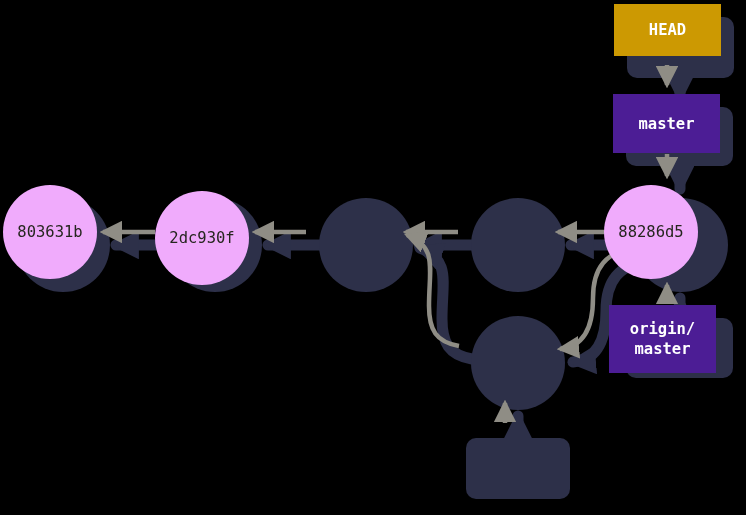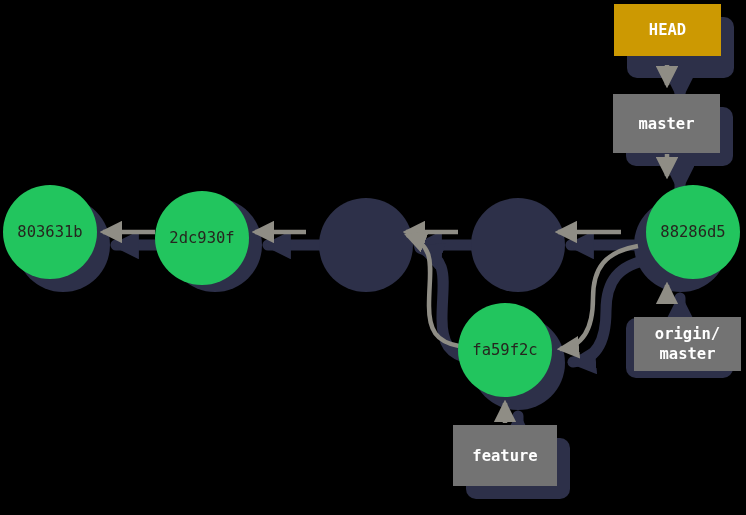--- a/index.html
+++ b/index.html
@@ -18,35 +18,35 @@
   .stage svg {
     position: absolute;
     left: 0;
     top: 0;
   }
   .commit {
     position: absolute;
     width: 94px;
     height: 94px;
     border-radius: 50%;
-    background: #22c55e;
+    background: #f0abfc;
     display: flex;
     align-items: center;
     justify-content: center;
     font-size: 15.5px;
     color: #26261f;
     z-index: 3;
   }
   .ref {
     position: absolute;
     display: flex;
     flex-direction: column;
     align-items: center;
     justify-content: center;
-    background: #737373;
+    background: #4c1d95;
     color: #ffffff;
     font-weight: bold;
     font-size: 15.5px;
     line-height: 20px;
     z-index: 3;
   }
   .ref.head {
     background: #cc9902;
   }
   .ref span { display: block; }
@@ -106,34 +106,28 @@
       <path d="M 505 423 V 403" marker-end="url(#ah-gray)"></path>
     </g>
   </svg>
 
   <div class="commit" style="left:3px; top:185px;">
     <span>803631b</span>
   </div>
   <div class="commit" style="left:155px; top:191px;">
     <span>2dc930f</span>
   </div>
-  <div class="commit" style="left:646px; top:185px;">
+  <div class="commit" style="left:604px; top:185px;">
     <span>88286d5</span>
-  </div>
-  <div class="commit" style="left:458px; top:303px;">
-    <span>fa59f2c</span>
   </div>
 
   <div class="ref head" style="left:614px; top:4px; width:107px; height:52px;">
     <span>HEAD</span>
   </div>
   <div class="ref" style="left:613px; top:94px; width:107px; height:59px;">
     <span>master</span>
   </div>
-  <div class="ref" style="left:634px; top:305px; width:107px; height:54px;margin-top:12px;">
+  <div class="ref" style="left:609px; top:305px; width:107px; height:68px;">
     <span>origin/</span>
     <span>master</span>
-  </div>
-  <div class="ref" style="left:453px; top:425px; width:104px; height:61px;">
-    <span>feature</span>
   </div>
 
 </div>
 
 </body></html>

